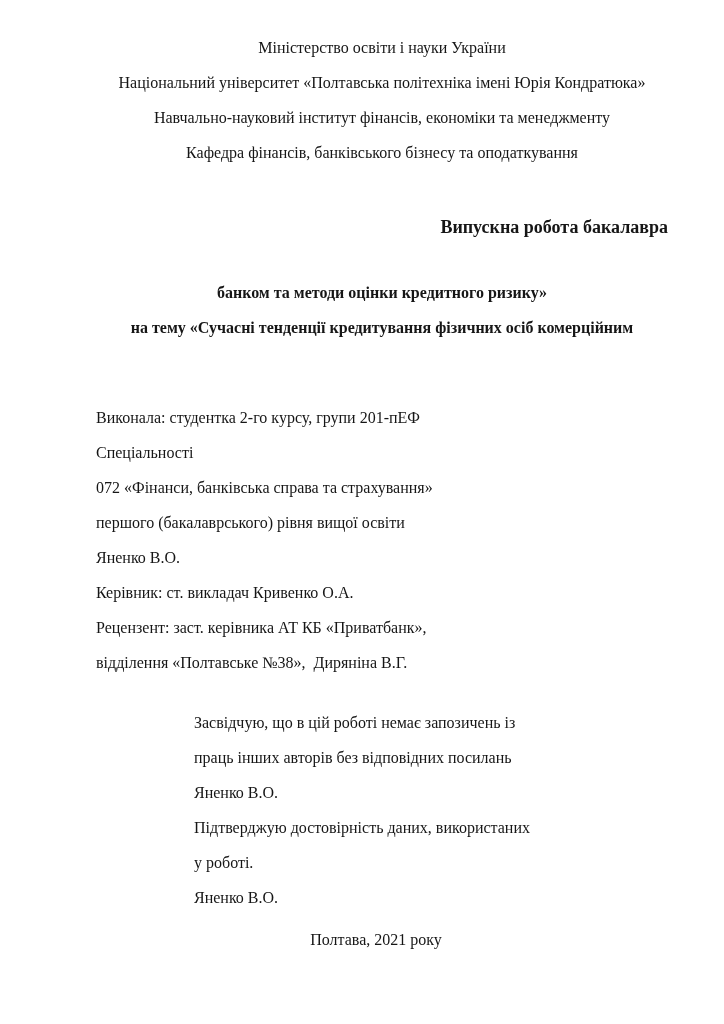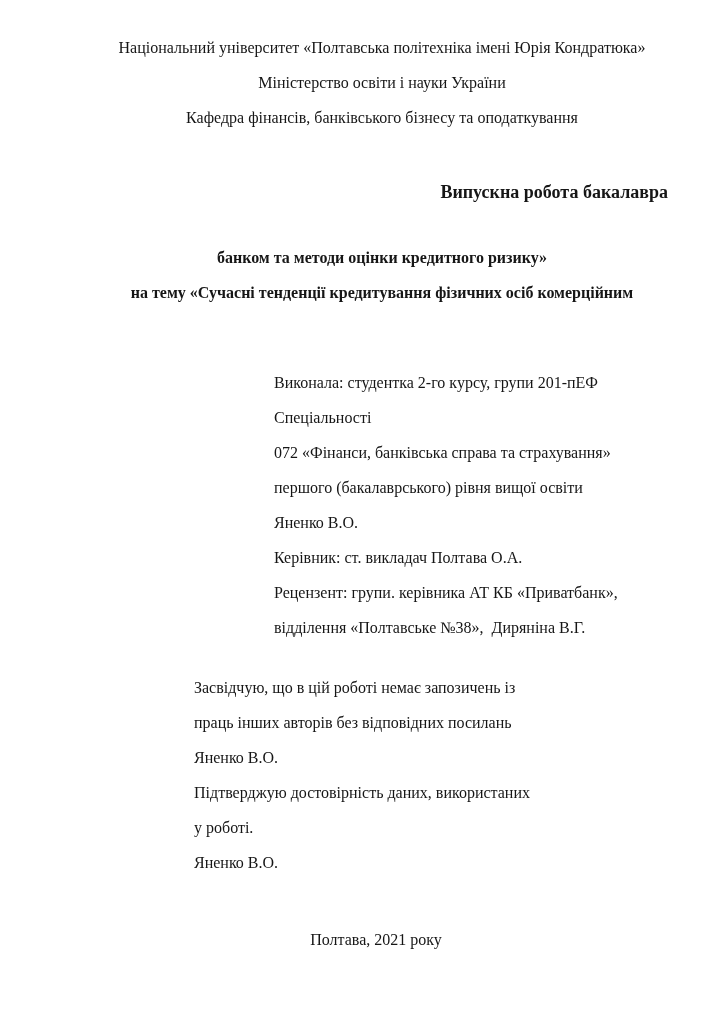--- a/index.html
+++ b/index.html
@@ -34,21 +34,20 @@
     font-weight: bold;
     text-align: right;
     line-height: 35px;
   }
   .doc-topic {
     margin-top: 30px;
     font-weight: bold;
   }
   .details-block {
     margin-top: 55px;
-    margin-left: 178px;
   }
   .declaration-block {
     margin-top: 25px;
     margin-left: 98px;
   }
   .left-line {
     display: block;
     font-size: 16px;
     line-height: 35px;
     text-align: left;
@@ -63,40 +62,41 @@
     font-size: 16px;
     line-height: 35px;
   }
 </style>
 </head>
 <body>
 
 <div class="page">
 
   <div class="header-block">
+    <span class="center-line">Міністерство освіти і науки України</span>
     <span class="center-line">Національний університет «Полтавська політехніка імені Юрія Кондратюка»</span>
-    <span class="center-line">Міністерство освіти і науки України</span>
+    <span class="center-line">Навчально-науковий інститут фінансів, економіки та менеджменту</span>
     <span class="center-line">Кафедра фінансів, банківського бізнесу та оподаткування</span>
   </div>
 
   <div class="doc-title">Випускна робота бакалавра</div>
 
   <div class="doc-topic">
     <span class="center-line">банком та методи оцінки кредитного ризику»</span>
     <span class="center-line">на тему «Сучасні тенденції кредитування фізичних осіб комерційним</span>
   </div>
 
   <div class="details-block">
     <span class="left-line">Виконала: студентка 2-го курсу, групи 201-пЕФ</span>
     <span class="left-line">Спеціальності</span>
     <span class="left-line">072 «Фінанси, банківська справа та страхування»</span>
     <span class="left-line">першого (бакалаврського) рівня вищої освіти</span>
     <span class="left-line">Яненко В.О.</span>
-    <span class="left-line">Керівник: ст. викладач Полтава О.А.</span>
-    <span class="left-line">Рецензент: групи. керівника АТ КБ «Приватбанк»,</span>
+    <span class="left-line">Керівник: ст. викладач Кривенко О.А.</span>
+    <span class="left-line">Рецензент: заст. керівника АТ КБ «Приватбанк»,</span>
     <span class="left-line">відділення «Полтавське №38»,  Диряніна В.Г.</span>
   </div>
 
   <div class="declaration-block">
     <span class="left-line">Засвідчую, що в цій роботі немає запозичень із</span>
     <span class="left-line">праць інших авторів без відповідних посилань</span>
     <span class="left-line">Яненко В.О.</span>
     <span class="left-line">Підтверджую достовірність даних, використаних</span>
     <span class="left-line">у роботі.</span>
     <span class="left-line">Яненко В.О.</span>

